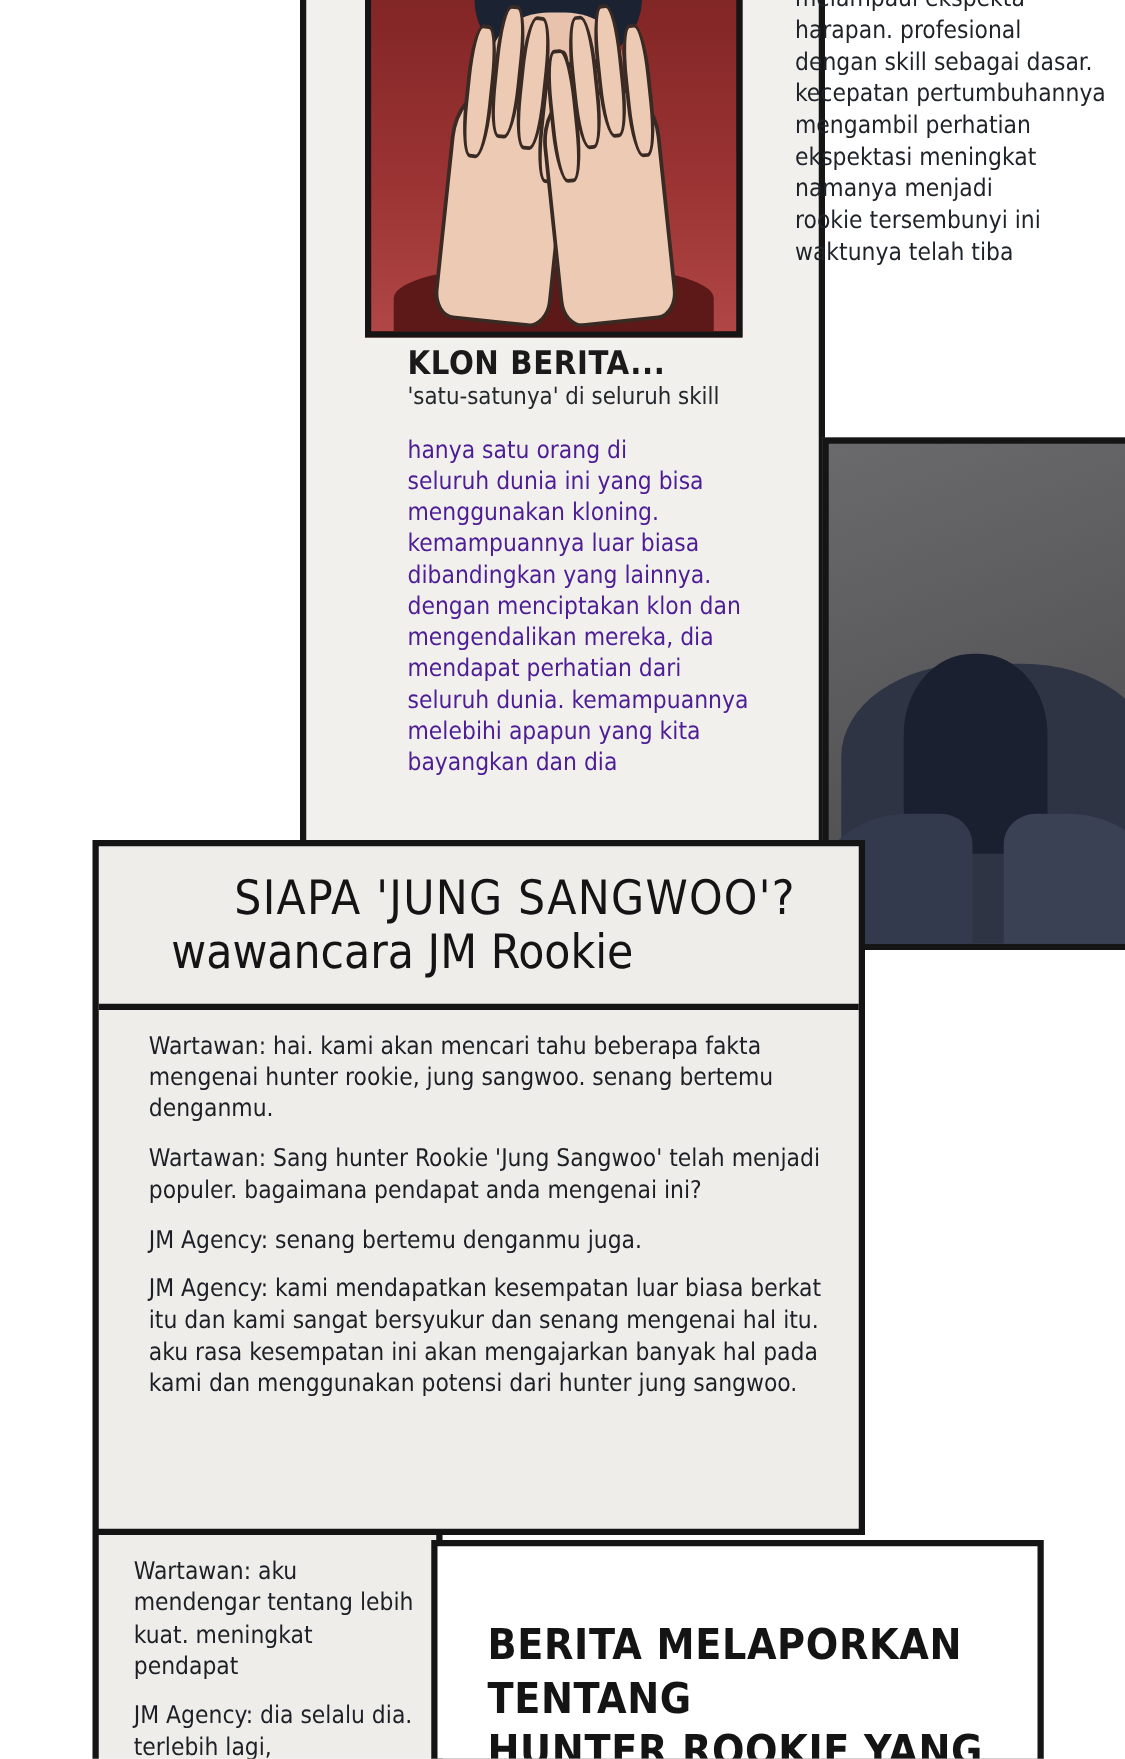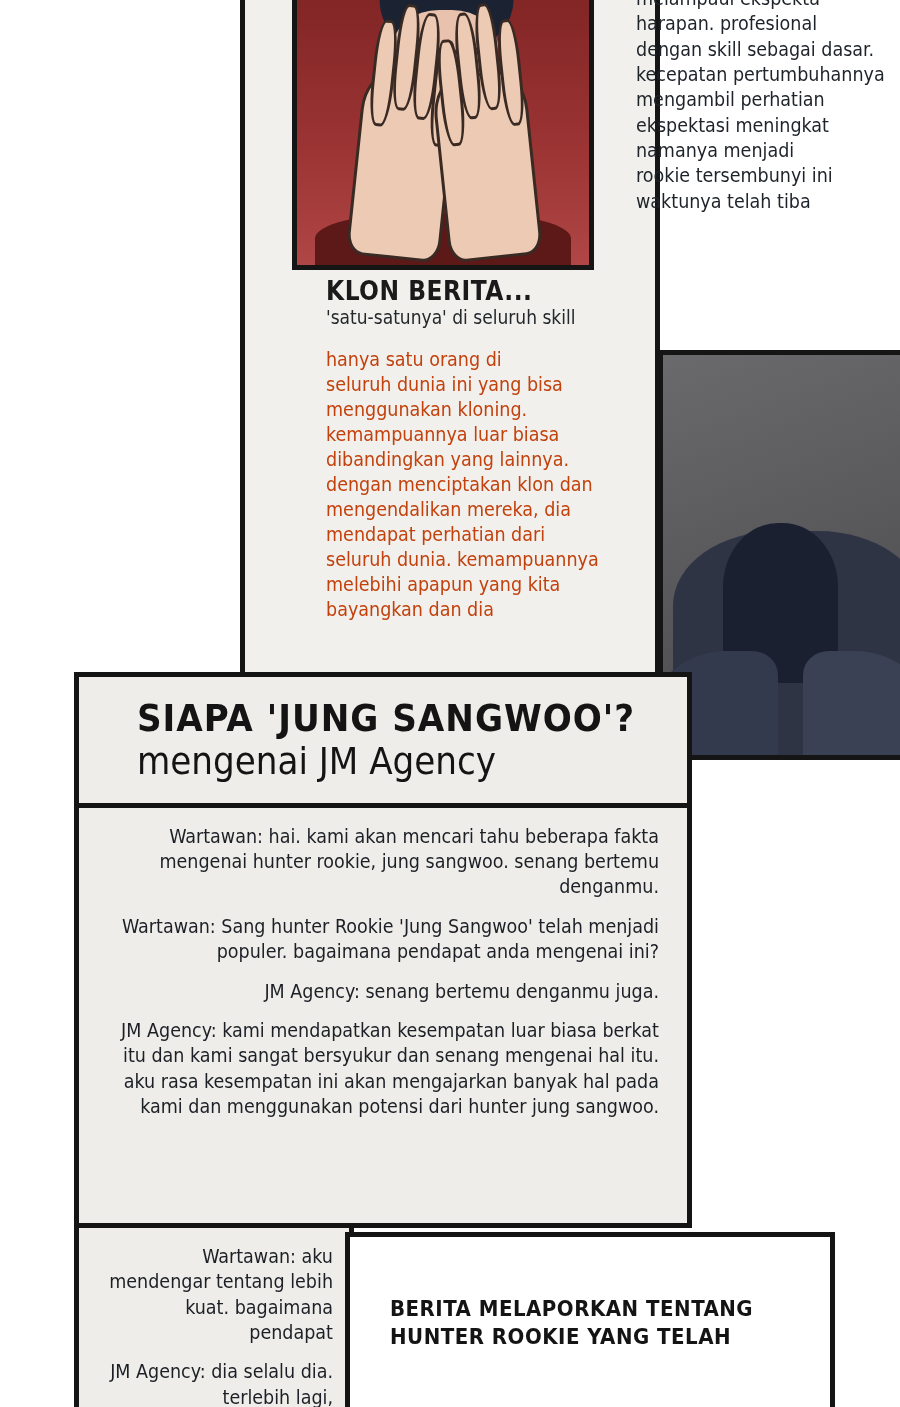--- a/index.html
+++ b/index.html
@@ -135,21 +135,21 @@
     margin-top: 2px;
     line-height: 1.15;
   }
   .article-body {
     position: absolute;
     left: 326px;
     top: 348px;
     width: 280px;
     font-size: 19.5px;
     line-height: 1.28;
-    color: #c2410c;
+    color: #4c1d95;
   }
 
   
   .right-col-text {
     position: absolute;
     left: 636px;
     top: -14px;
     width: 260px;
     font-size: 19.5px;
     line-height: 1.3;
@@ -219,46 +219,46 @@
     height: 556px;
     background: #efedea;
     border: 5px solid #141414;
     box-sizing: border-box;
   }
   .interview-title {
     padding: 22px 0 10px 58px;
   }
   .interview-title .t1 {
     font-size: 38px;
-    font-weight: 700;
+    font-weight: 400;
     letter-spacing: 1px;
     color: #141414;
     line-height: 1;
     font-family: "DejaVu Sans Condensed", "Liberation Sans", sans-serif;
+    text-align: center;
   }
   .interview-title .t2 {
     font-size: 38px;
     color: #141414;
     line-height: 1.1;
     margin-top: 4px;
   }
   .interview-rule {
     height: 5px;
     background: #141414;
     margin-top: 10px;
   }
   .qa-list {
     padding: 16px 28px 0 40px;
   }
   .qa {
     font-size: 19.5px;
     line-height: 1.3;
     color: #1c2026;
     margin-bottom: 14px;
-    text-align: right;
   }
 
   
   .panel-bottom-left {
     position: absolute;
     left: 74px;
     top: 1228px;
     width: 280px;
     height: 185px;
     background: #efedea;
@@ -284,21 +284,21 @@
     background: #ffffff;
     border: 5px solid #141414;
     box-sizing: border-box;
     overflow: hidden;
   }
   .news-inner {
     padding: 58px 18px 0 40px;
     text-align: left;
   }
   .news-line {
-    font-size: 22px;
+    font-size: 34px;
     font-weight: 700;
     letter-spacing: 0.5px;
     color: #141414;
     line-height: 1.25;
     font-family: "DejaVu Sans Condensed", "Liberation Sans", sans-serif;
   }
 </style>
 </head>
 <body>
 
@@ -358,34 +358,34 @@
   <div class="hood-bg"></div>
   <div class="hood-fig"></div>
   <div class="hood-inner"></div>
   <div class="hood-shoulder-l"></div>
   <div class="hood-shoulder-r"></div>
 </div>
 
 <div class="panel-interview">
   <div class="interview-title">
     <div class="t1">SIAPA 'JUNG SANGWOO'?</div>
-    <div class="t2">mengenai JM Agency</div>
+    <div class="t2">wawancara JM Rookie</div>
   </div>
   <div class="interview-rule"></div>
   <div class="qa-list">
     <div class="qa">Wartawan: hai. kami akan mencari tahu beberapa fakta mengenai hunter rookie, jung sangwoo. senang bertemu denganmu.</div>
     <div class="qa">Wartawan: Sang hunter Rookie 'Jung Sangwoo' telah menjadi populer. bagaimana pendapat anda mengenai ini?</div>
     <div class="qa">JM Agency: senang bertemu denganmu juga.</div>
     <div class="qa">JM Agency: kami mendapatkan kesempatan luar biasa berkat itu dan kami sangat bersyukur dan senang mengenai hal itu. aku rasa kesempatan ini akan mengajarkan banyak hal pada kami dan menggunakan potensi dari hunter jung sangwoo.</div>
   </div>
 </div>
 
 <div class="panel-bottom-left">
   <div class="pbl-inner">
-    <div class="qa">Wartawan: aku mendengar tentang lebih kuat. bagaimana pendapat</div>
+    <div class="qa">Wartawan: aku mendengar tentang lebih kuat. meningkat pendapat</div>
     <div class="qa">JM Agency: dia selalu dia. terlebih lagi,</div>
   </div>
 </div>
 
 <div class="panel-news">
   <div class="news-inner">
     <div class="news-line">BERITA MELAPORKAN TENTANG</div>
     <div class="news-line">HUNTER ROOKIE YANG TELAH</div>
   </div>
 </div>

